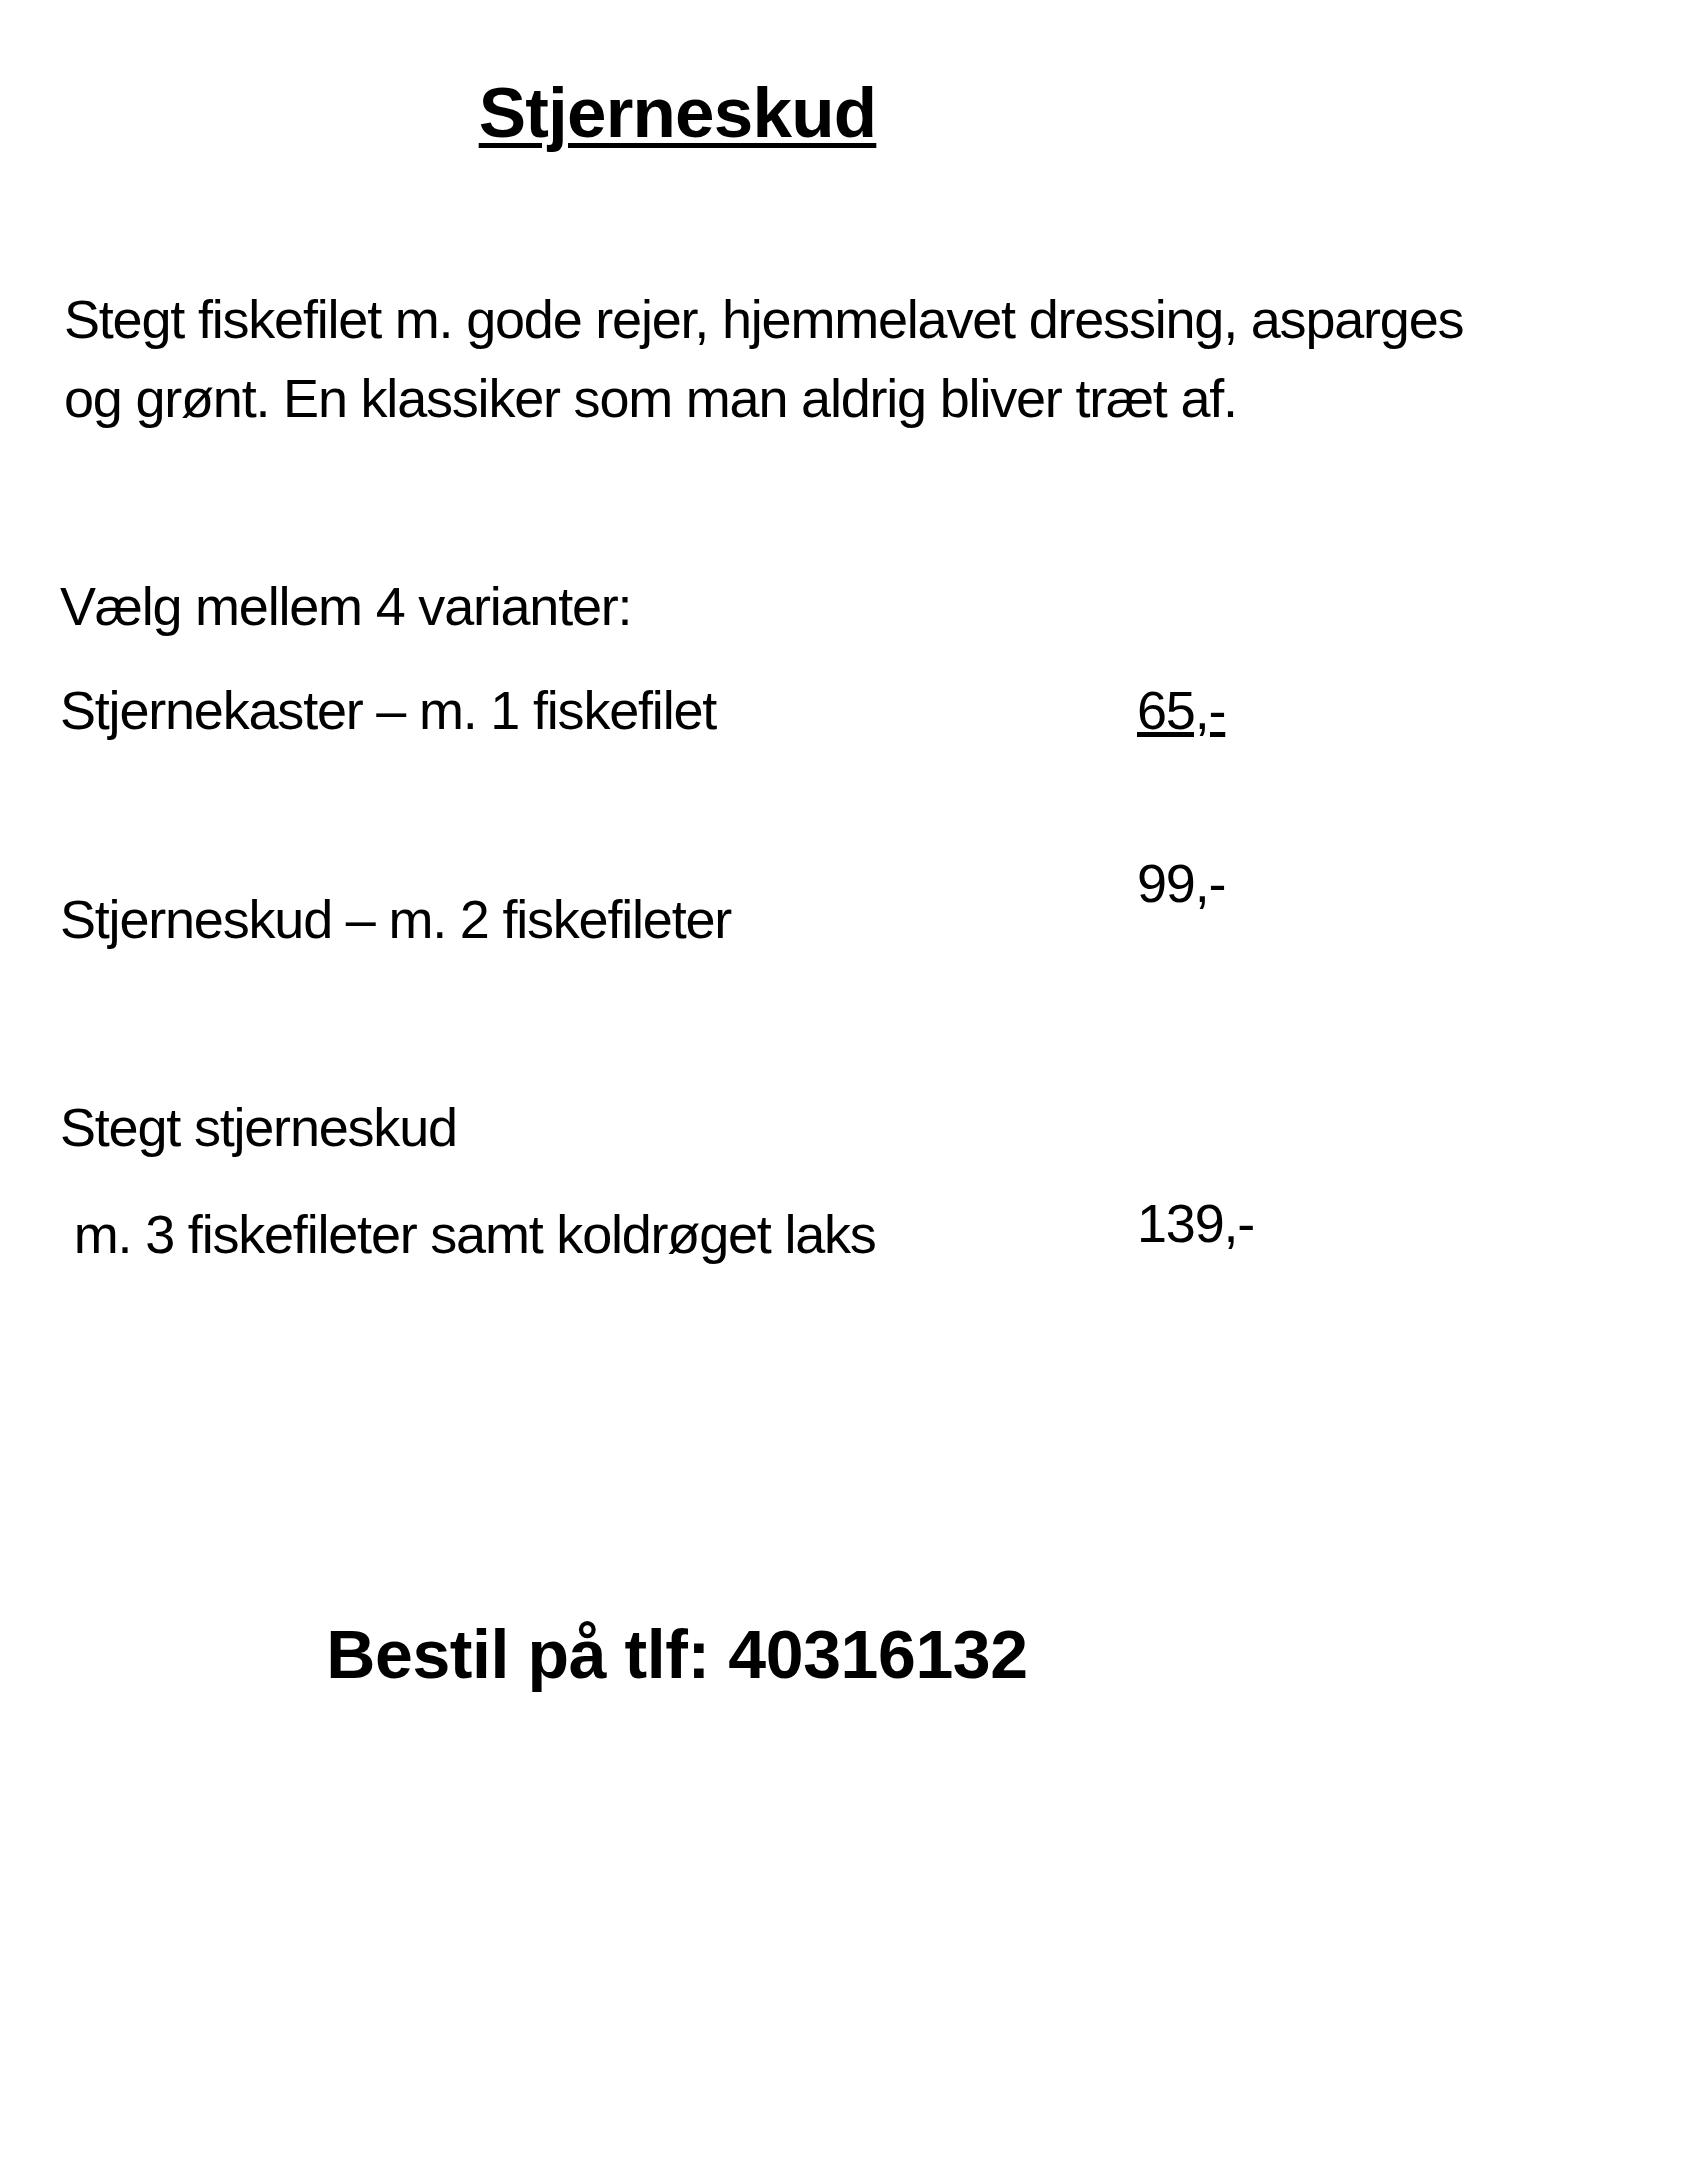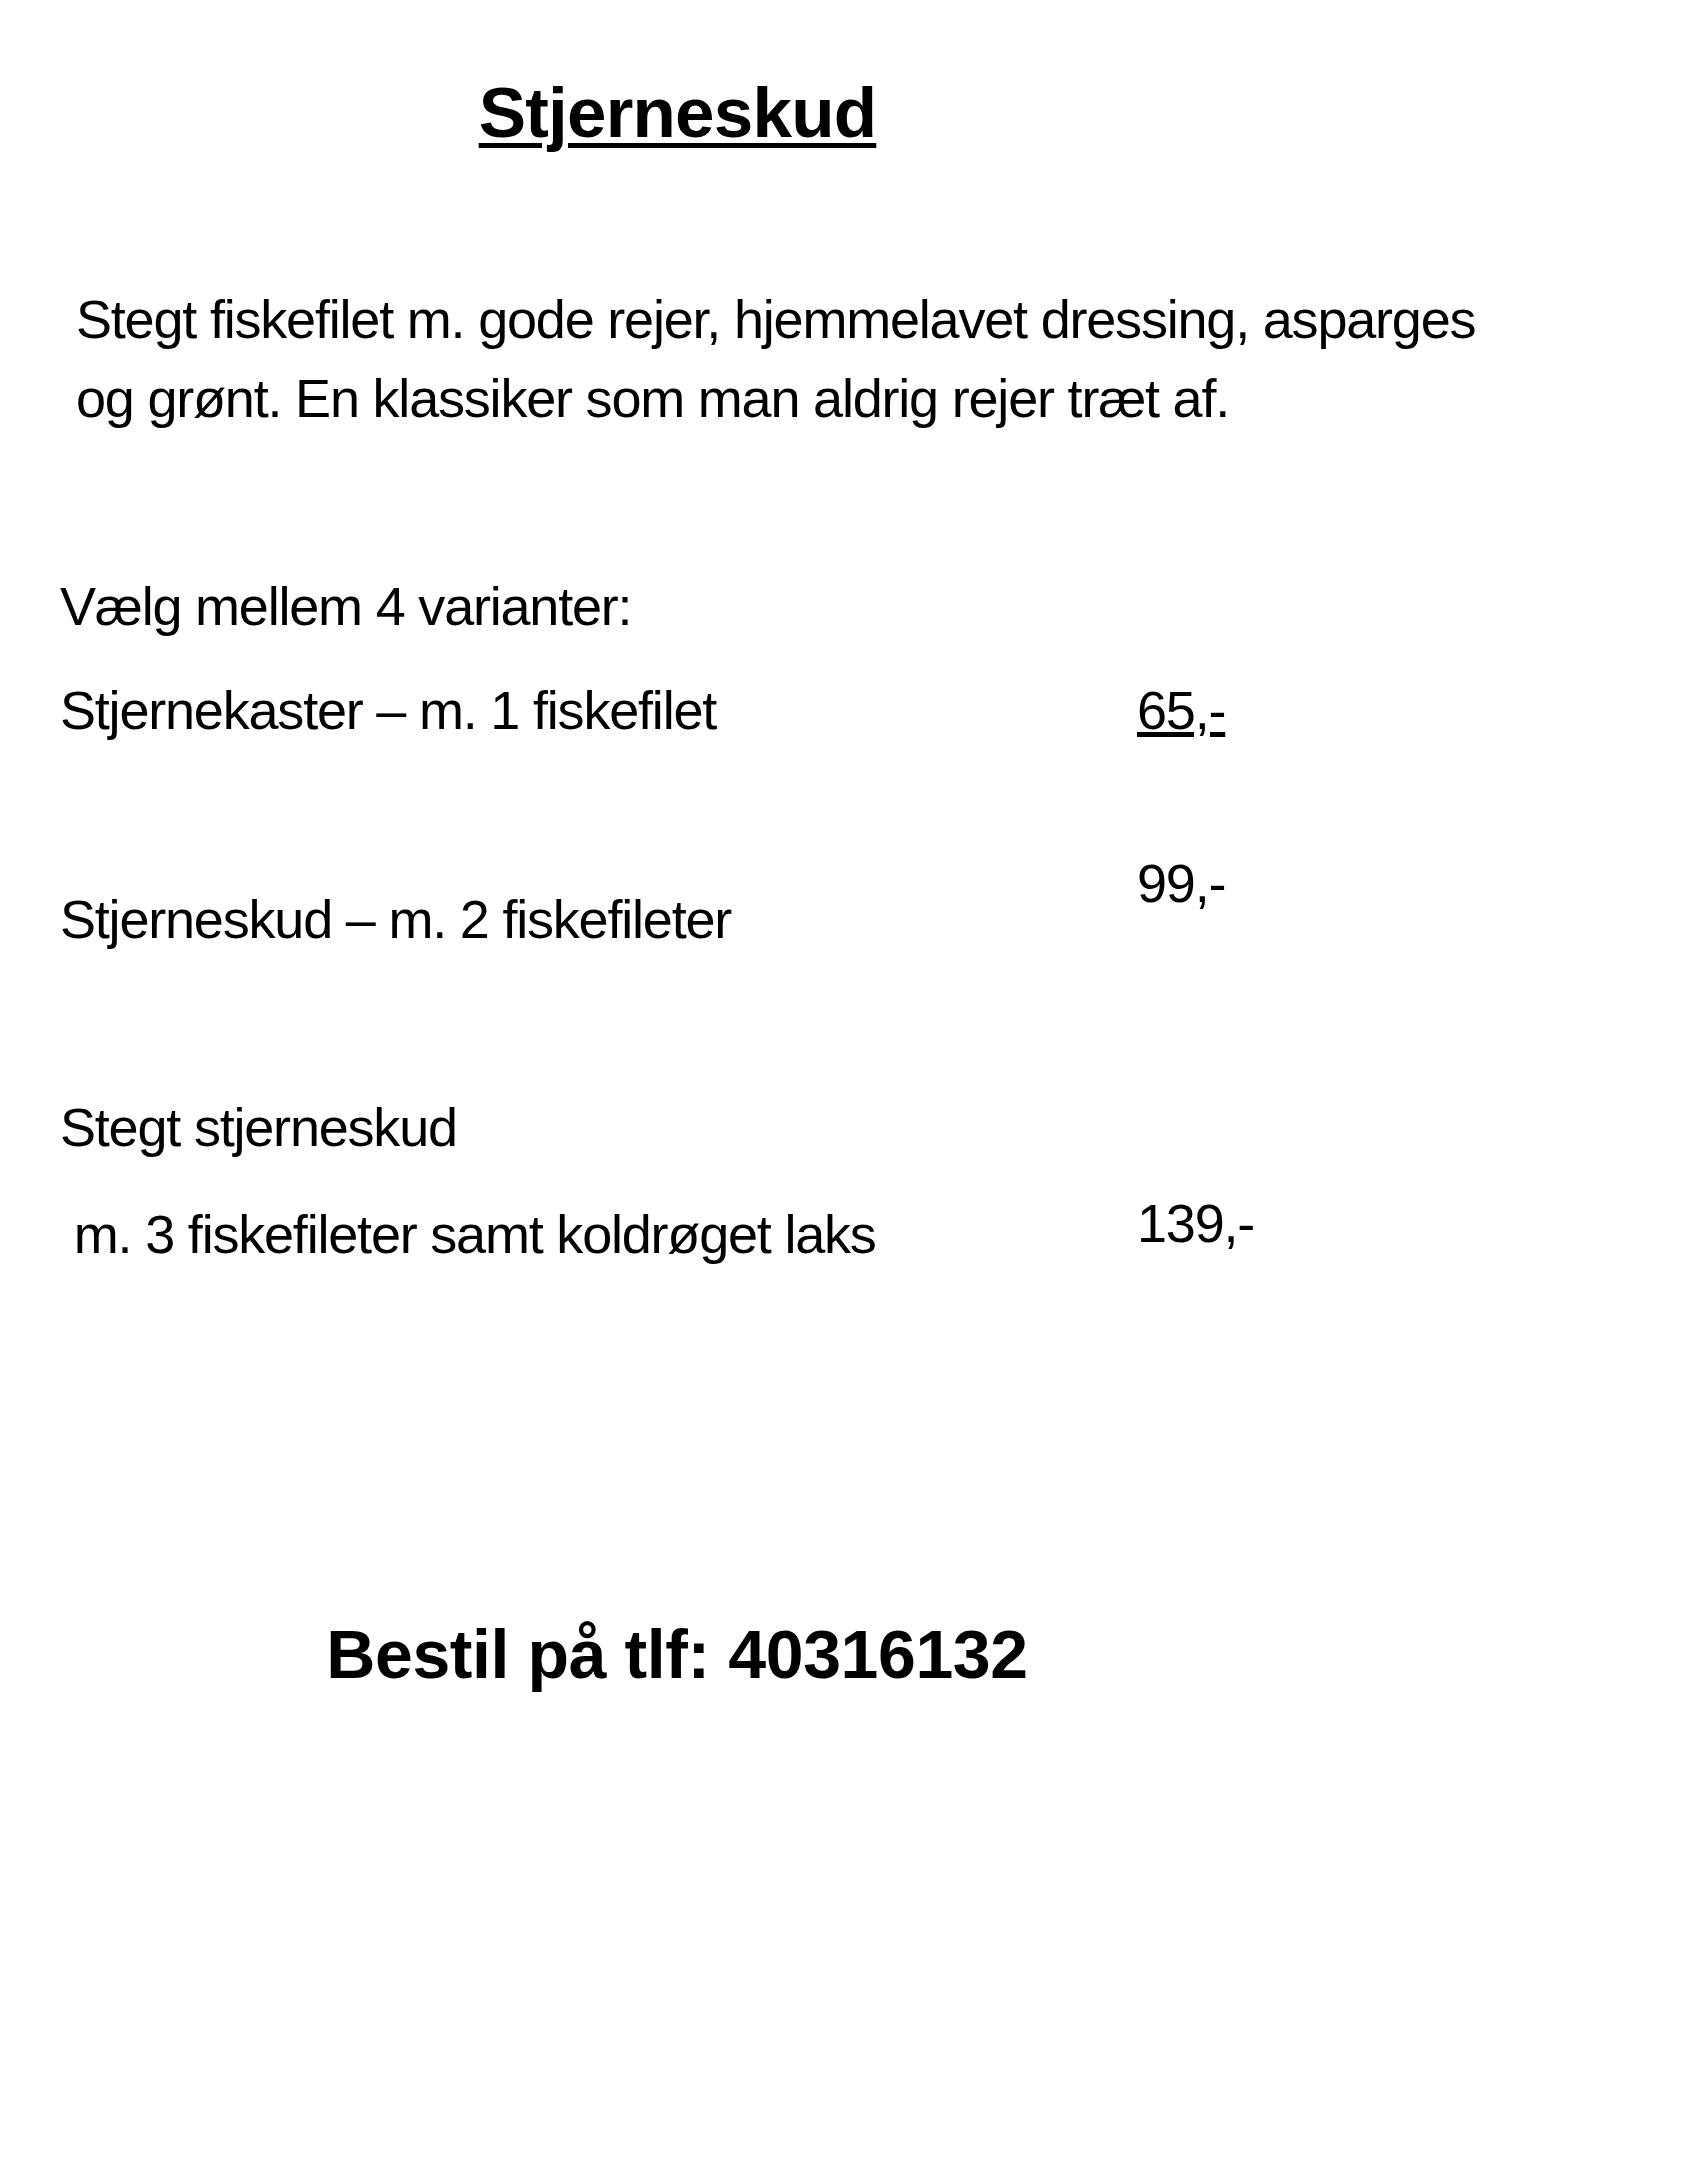--- a/index.html
+++ b/index.html
@@ -24,38 +24,38 @@
     text-decoration: underline;
     text-decoration-thickness: 4.7px;
     text-underline-offset: 6.3px;
     letter-spacing: -0.8px;
   }
   .body-text {
     font-size: 54px;
     letter-spacing: -1.2px;
     line-height: 1;
   }
-  .desc-line { left: 76px; }
+  .desc-line { left: 64px; }
   .price { left: 1137px; }
   .cta {
     left: 0; width: 1354px; text-align: center;
     top: 1615px;
     font-size: 68px;
     font-weight: bold;
     letter-spacing: -0.4px;
   }
 </style>
 </head>
 <body>
 
 <h1 class="abs title">Stjerneskud</h1>
 
 <div>
   <div class="abs body-text desc-line" style="top:292px;">Stegt fiskefilet m. gode rejer, hjemmelavet dressing, asparges</div>
-  <div class="abs body-text desc-line" style="top:371px;">og grønt. En klassiker som man aldrig rejer træt af.</div>
+  <div class="abs body-text desc-line" style="top:371px;">og grønt. En klassiker som man aldrig bliver træt af.</div>
 </div>
 
 <div class="abs body-text" style="left:60px; top:579px;">Vælg mellem 4 varianter:</div>
 
 <div>
   <div>
     <div class="abs body-text" style="left:60px; top:683px;">Stjernekaster – m. 1 fiskefilet</div>
     <div class="abs body-text price" style="top:683px;text-decoration:underline;">65,-</div>
   </div>
   <div>

